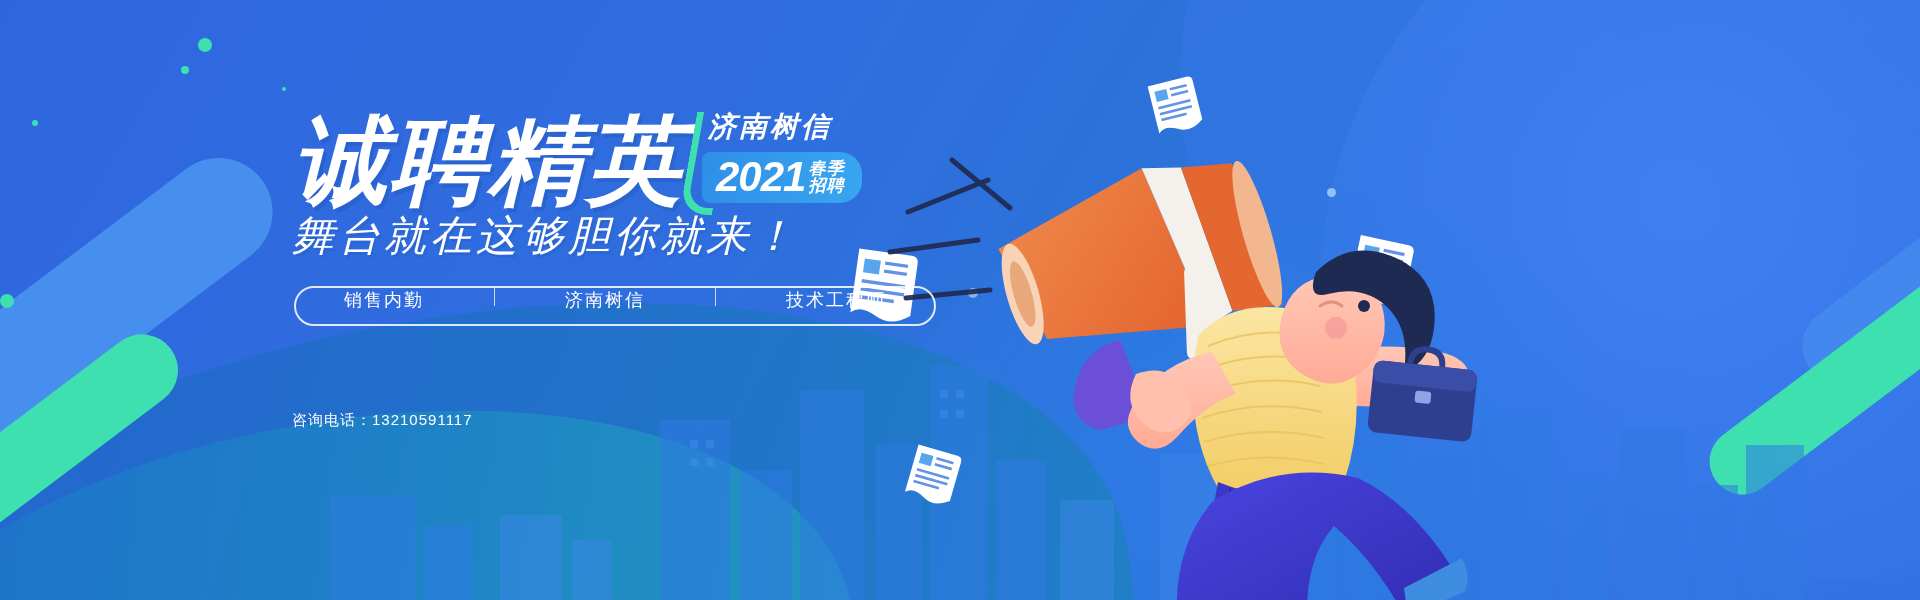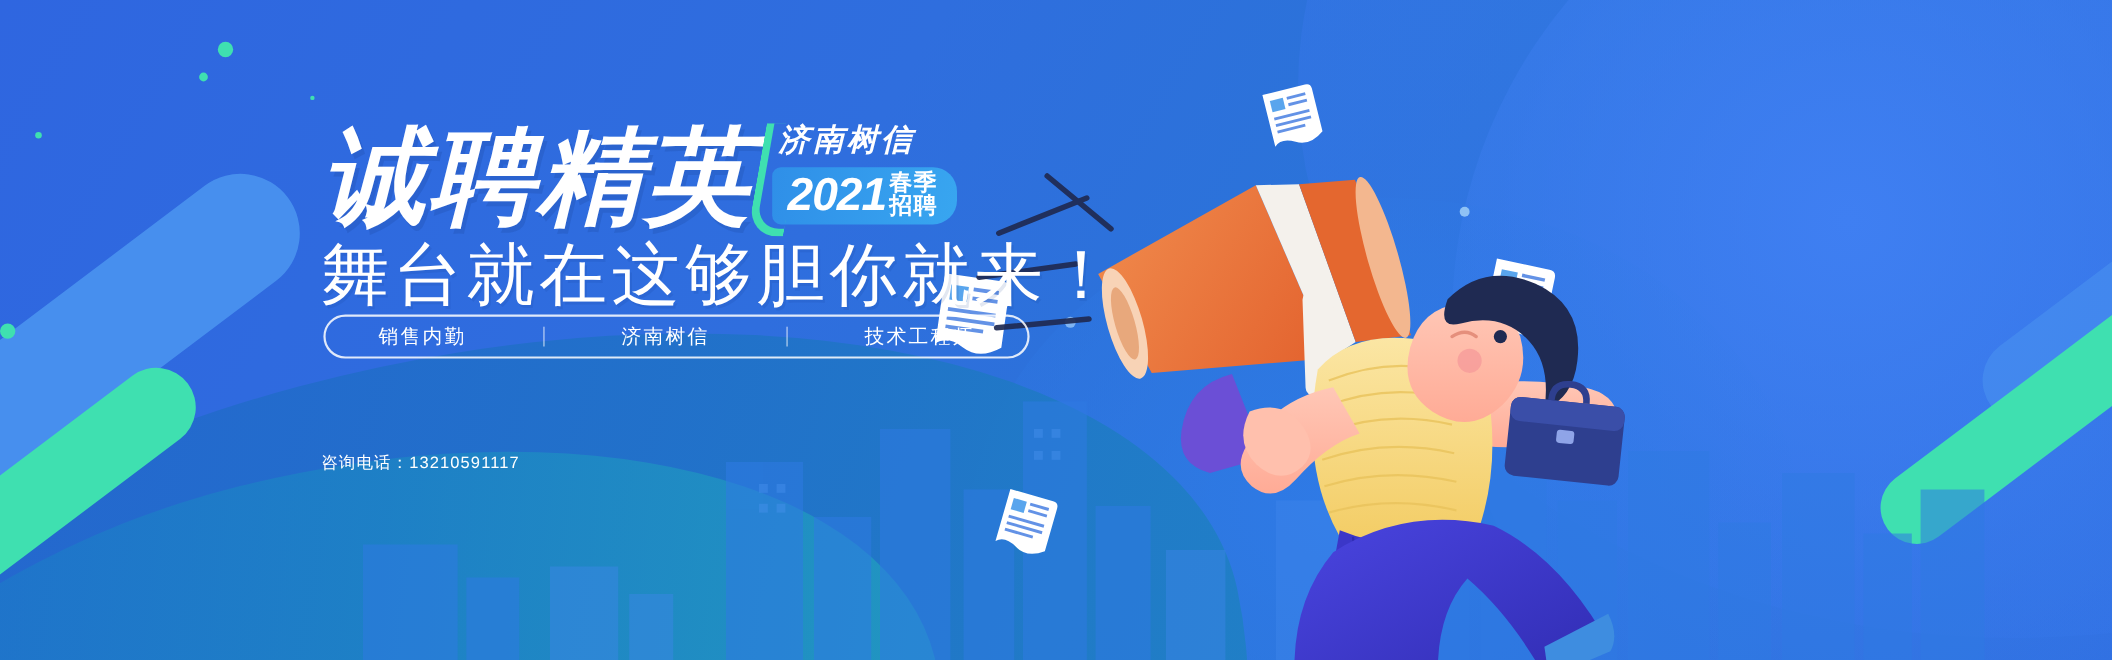--- a/index.html
+++ b/index.html
@@ -122,35 +122,35 @@
   }
   .year-num {
     font-size:42px; font-weight:bold; color:#ffffff;
     font-style:italic; letter-spacing:-1px; line-height:1;
   }
   .year-sub {
     display:flex; flex-direction:column;
     margin-left:3px; line-height:1.02;
   }
   .year-sub span {
-    font-size:21px; font-weight:bold; color:#ffffff;
-    letter-spacing:1px;text-align:center;
+    font-size:17px; font-weight:bold; color:#ffffff;
+    font-style:italic; letter-spacing:1px;text-align:center;
   }
 
   .subtitle {
     position:absolute; left:292px; top:208px;
-    font-size:62px; color:#ffffff;
-    font-weight:300;
+    font-size:42px; color:#ffffff;
+    font-style:italic; font-weight:300;
     letter-spacing:4px; white-space:nowrap;
     text-shadow:2px 3px 0 rgba(20,60,140,.12);
   }
 
   .tag-pill {
     position:absolute; left:294px; top:286px;
-    display:flex; align-items:center;
+    display:flex; align-items:flex-start;
     border:2px solid rgba(255,255,255,.85);
     border-radius:26px;
     height:40px; padding:0 26px;
     box-sizing:border-box;
     gap:48px;
   }
   .tag {
     font-size:18px; color:#ffffff; letter-spacing:2px;
     padding:0 22px; white-space:nowrap;
   }

